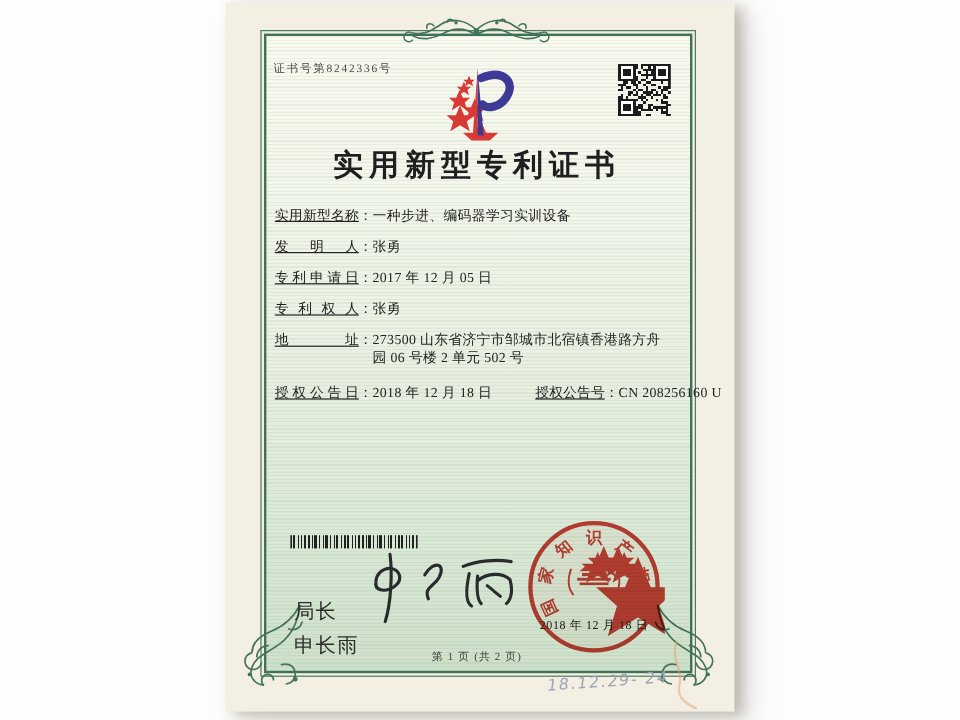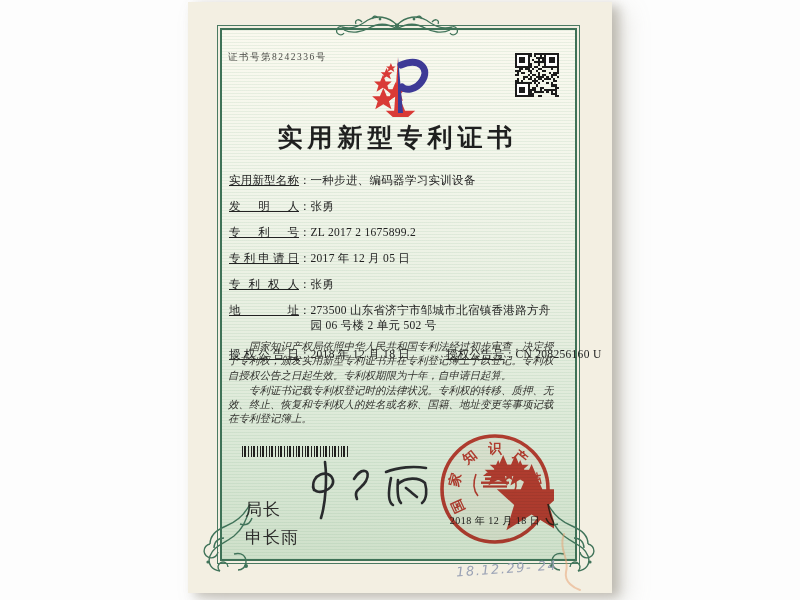--- a/index.html
+++ b/index.html
@@ -299,43 +299,36 @@
     <div class="title">实用新型专利证书</div>
 
     <div class="fields">
       <div class="frow">
         <span class="flabel">实用新型名称</span><span class="fcolon">：</span><span class="fvalue">一种步进、编码器学习实训设备</span>
       </div>
       <div class="frow">
         <span class="flabel">发明人</span><span class="fcolon">：</span><span class="fvalue">张勇</span>
       </div>
       <div class="frow">
-        <span class="flabel">专利号</span><span class="fcolon">：</span><span class="fvalue">ZL 2017 2 1675899.2</span>
-      </div>
-      <div class="frow">
         <span class="flabel">专利申请日</span><span class="fcolon">：</span><span class="fvalue">2017 年 12 月 05 日</span>
       </div>
       <div class="frow">
         <span class="flabel">专利权人</span><span class="fcolon">：</span><span class="fvalue">张勇</span>
       </div>
       <div class="frow addr">
         <span class="flabel">地址</span><span class="fcolon">：</span><span class="fvalue">273500 山东省济宁市邹城市北宿镇香港路方舟园 06 号楼 2 单元 502 号</span>
       </div>
       <div class="frow grant-row">
         <span class="flabel">授权公告日</span><span class="fcolon">：</span><span class="fvalue">2018 年 12 月 18 日</span>
         <span class="grant2">
           <span class="flabel">授权公告号</span><span class="fcolon">：</span><span class="fvalue">CN 208256160 U</span>
         </span>
       </div>
     </div>
 
-    <div class="paras">
-      <p>国家知识产权局依照中华人民共和国专利法经过初步审查，决定授予专利权，颁发实用新型专利证书并在专利登记簿上予以登记。专利权自授权公告之日起生效。专利权期限为十年，自申请日起算。</p>
-      <p>专利证书记载专利权登记时的法律状况。专利权的转移、质押、无效、终止、恢复和专利权人的姓名或名称、国籍、地址变更等事项记载在专利登记簿上。</p>
-    </div>
 
     <div class="barcode"></div>
 
     <div class="signer">
       <div>局长</div>
       <div>申长雨</div>
     </div>
 
     <div class="signature">
       <svg width="140" height="66" viewBox="0 0 140 66">
@@ -375,20 +368,21 @@
           <rect x="49" y="47.5" width="20" height="2.6"></rect>
           <rect x="45" y="51.5" width="28" height="2.4"></rect>
           <rect x="47" y="55.4" width="24" height="2.2"></rect>
           <path d="M40,44 c-3,8 -3,16 2,22" fill="none" stroke="#cf4238" stroke-width="1.6"></path>
           <path d="M78,44 c3,8 3,16 -2,22" fill="none" stroke="#cf4238" stroke-width="1.6"></path>
         </g>
       </svg>
     </div>
     <div class="seal-date">2018 年 12 月 18 日</div>
 
+    <div class="page-note">第 1 页 (共 2 页)</div>
     <div class="annotation">18.12.29-  24</div>
 
     <div class="stain">
       <svg width="36" height="62" viewBox="0 0 36 62">
         <path d="M10,2 C4,18 16,26 12,40 C10,50 20,56 26,58" stroke="#e8a070" stroke-width="2" fill="none" stroke-linecap="round"></path>
       </svg>
     </div>
 
   </div>
 </div>

